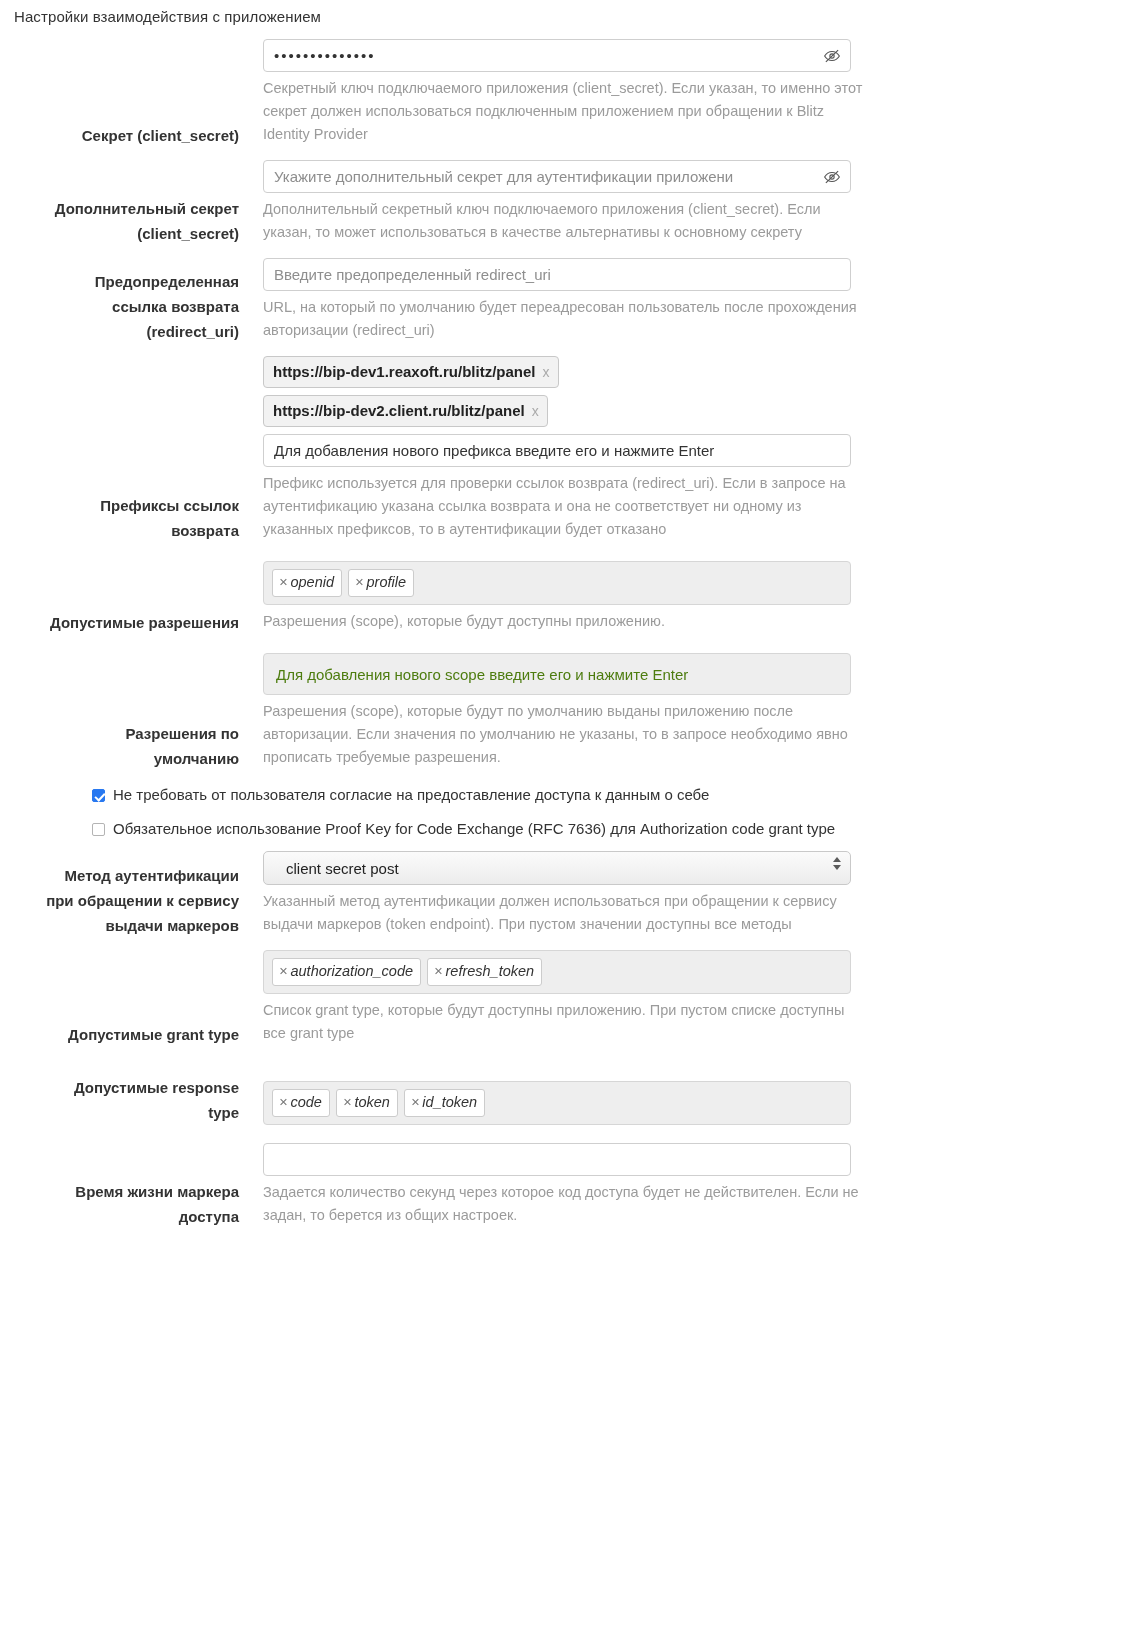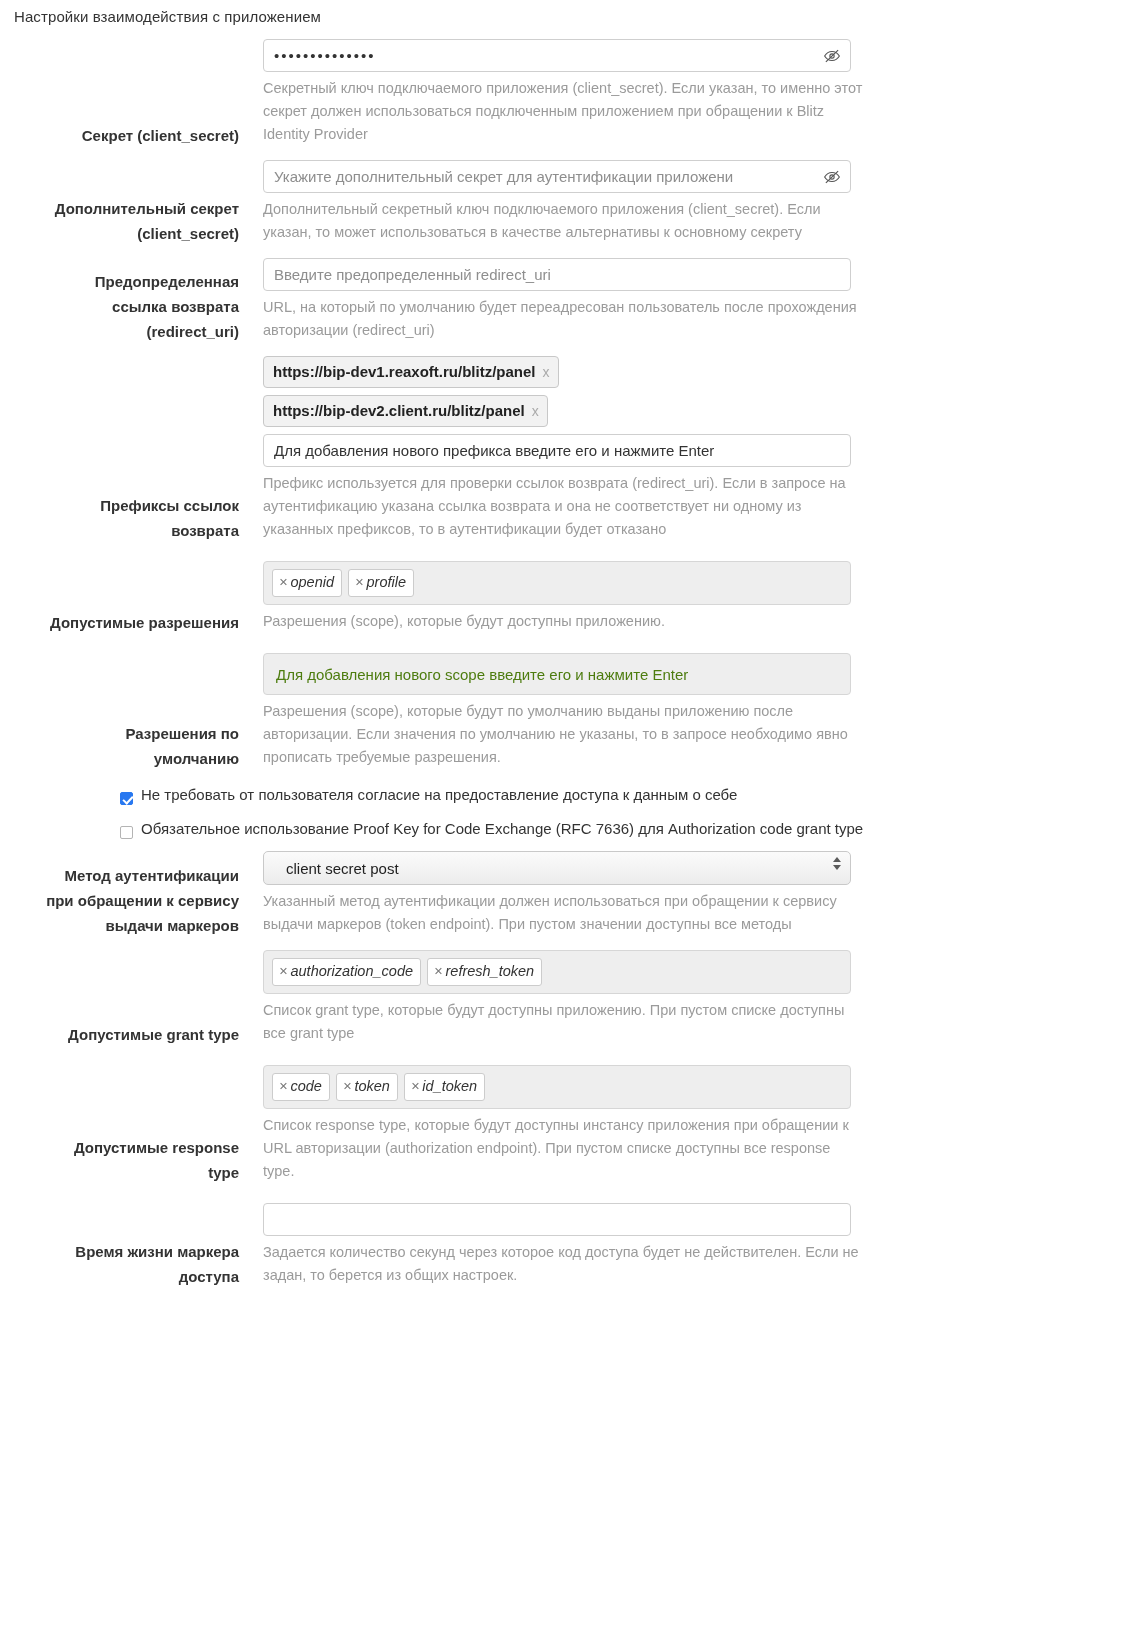--- a/index.html
+++ b/index.html
@@ -144,22 +144,22 @@
     border: 1px solid #d6d6d6;
     border-radius: 4px;
     display: flex;
     align-items: center;
     padding: 0 12px;
     font-size: 15px;
     color: #4d7c0f;
   }
   .checkrow {
     display: flex;
-    align-items: flex-end;
-    padding-left: 120px;
+    align-items: flex-start;
+    padding-left: 92px;
     margin-top: 14px;
   }
   .checkrow .cbx {
     width: 13px;
     height: 13px;
     margin: 4px 8px 0 0;
     flex: 0 0 13px;
     border-radius: 2px;
     border: 1px solid #b4b4b4;
     background: #ffffff;
@@ -363,21 +363,20 @@
     <div class="spacer-md"></div>
 
     <div class="row">
       <div class="label">Допустимые response type</div>
       <div class="control">
         <div class="chipbox">
           <span class="chip"><span class="x">×</span><span>code</span></span>
           <span class="chip"><span class="x">×</span><span>token</span></span>
           <span class="chip"><span class="x">×</span><span>id_token</span></span>
         </div>
-        <div class="hint">Список response type, которые будут доступны инстансу приложения при обращении к URL авторизации (authorization endpoint). При пустом списке доступны все response type.</div>
       </div>
     </div>
 
     <div class="spacer-md"></div>
 
     <div class="row">
       <div class="label">Время жизни маркера доступа</div>
       <div class="control">
         <div class="field">
           <input class="txt plain" value="" style="">

